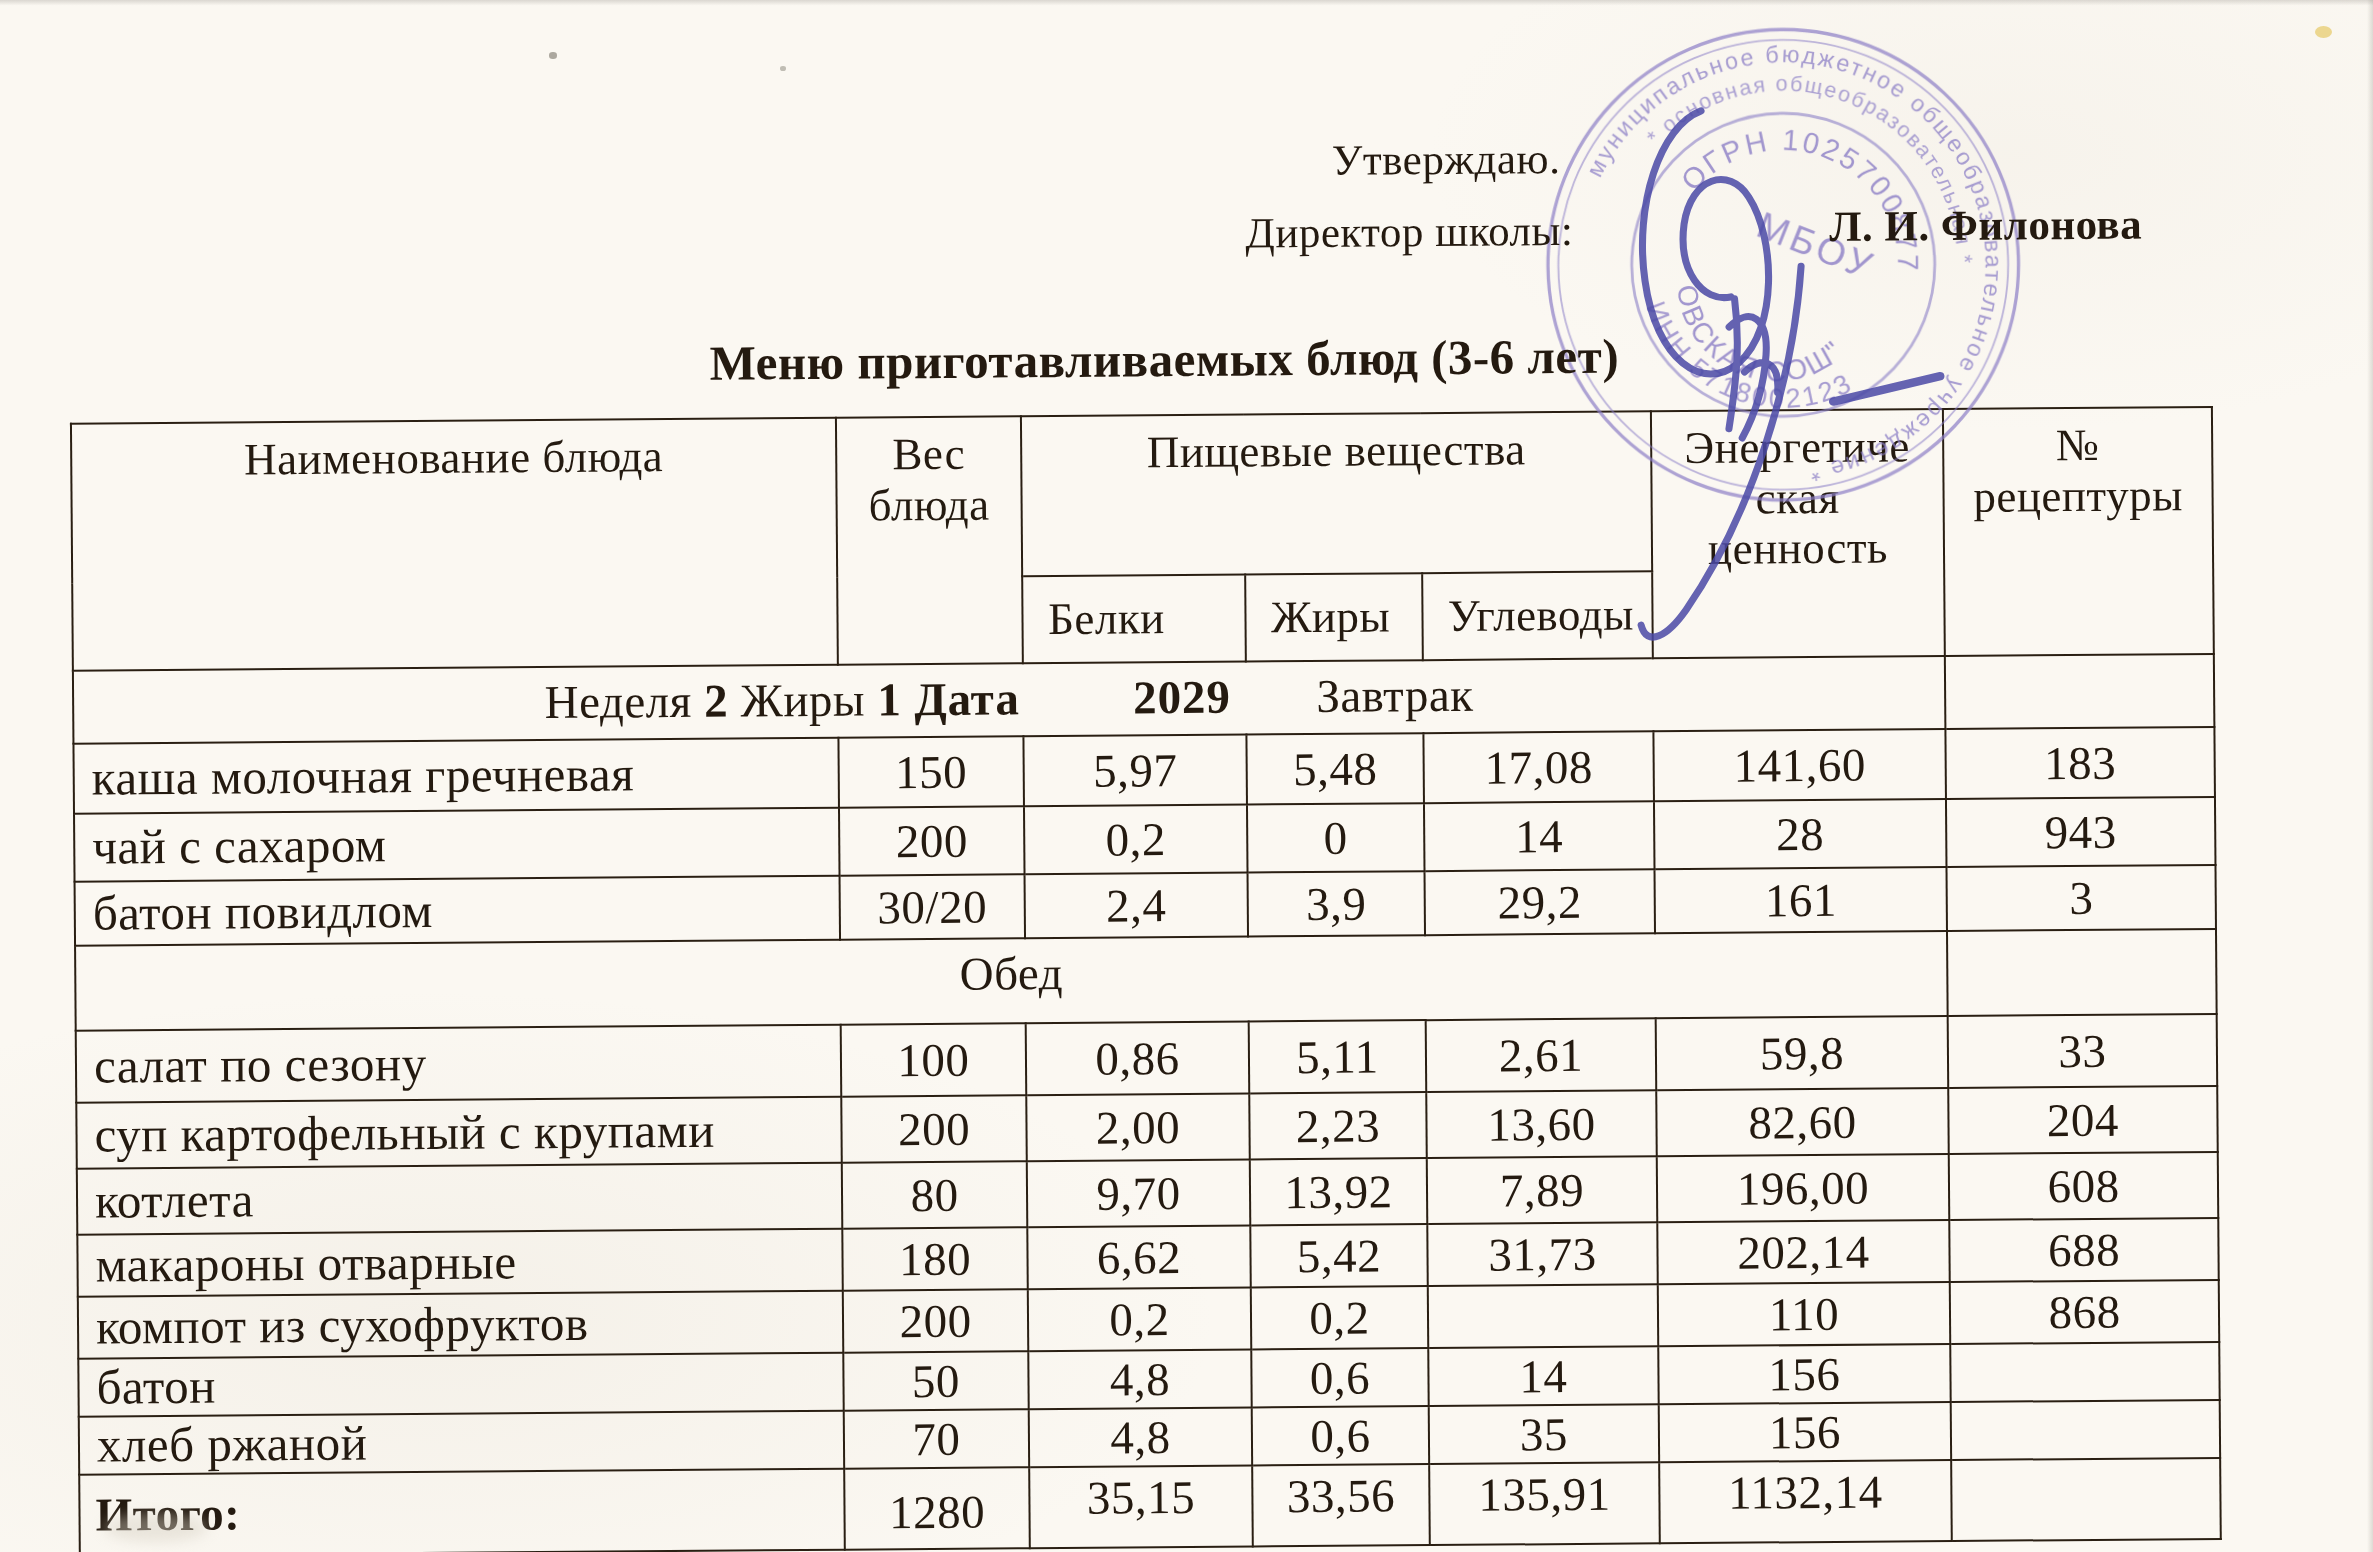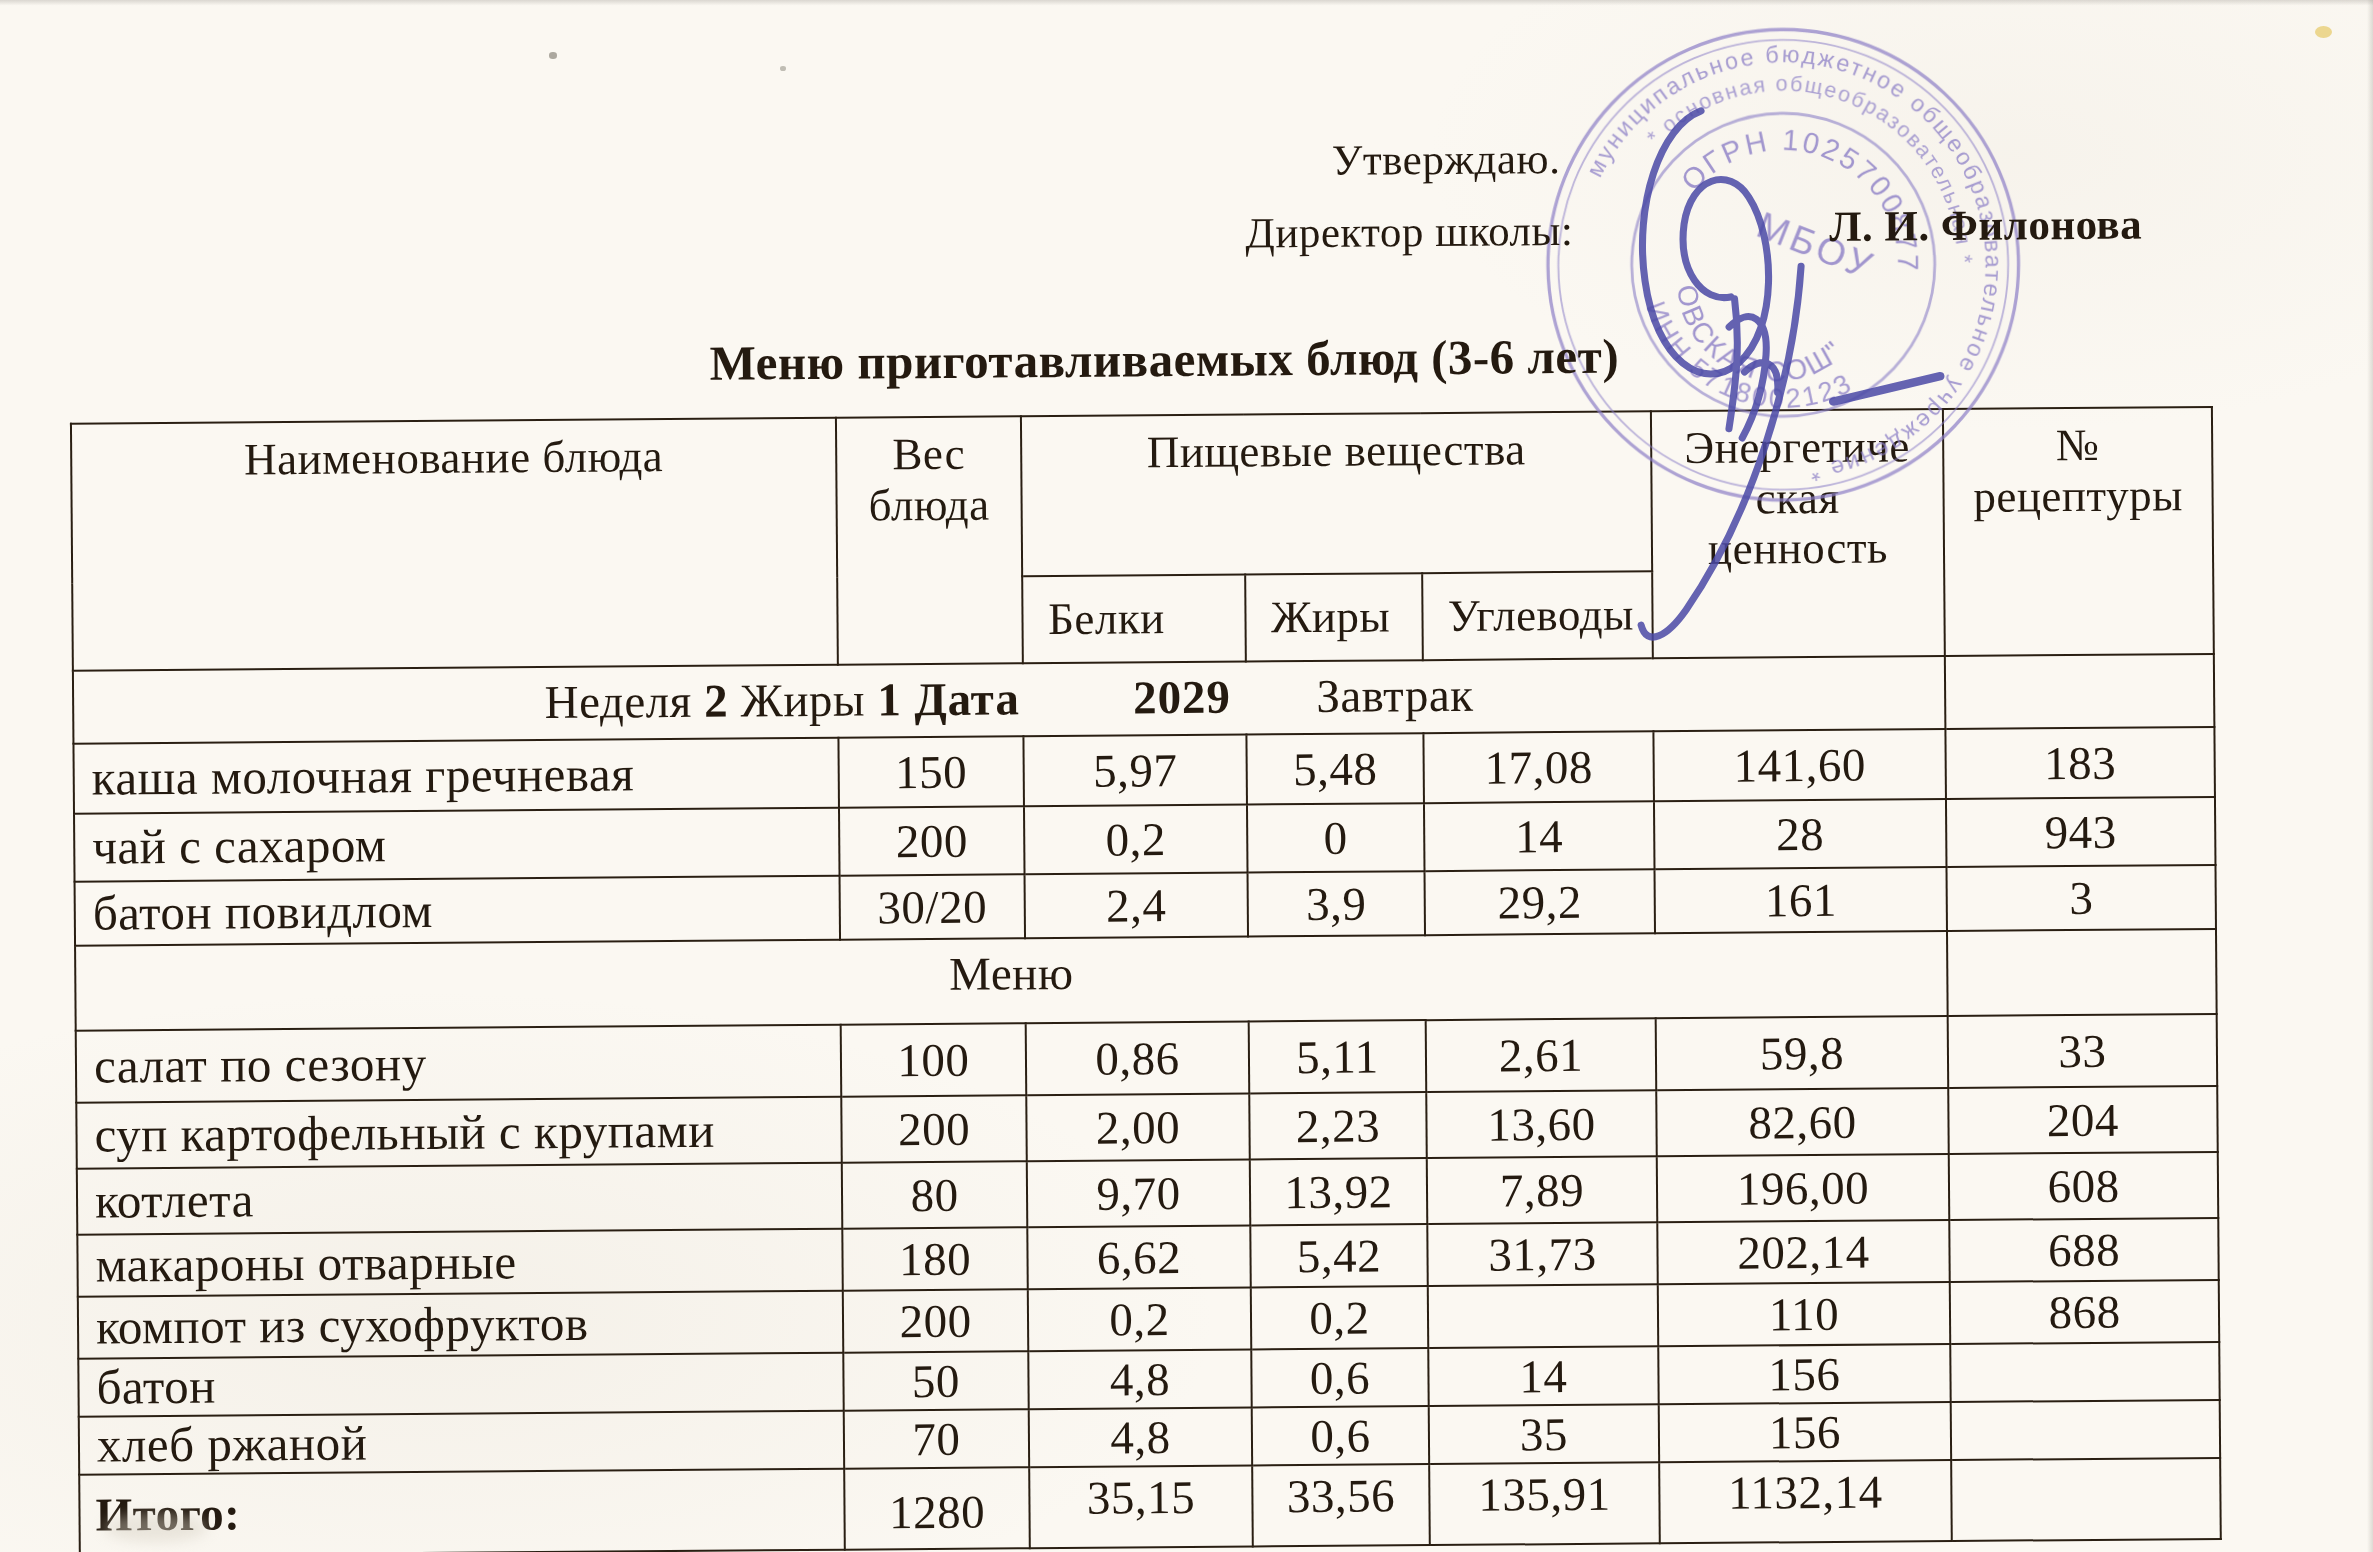--- a/index.html
+++ b/index.html
@@ -179,21 +179,21 @@
           <td class="num">30/20</td>
           <td class="num">2,4</td>
           <td class="num">3,9</td>
           <td class="num">29,2</td>
           <td class="num">161</td>
           <td class="num">3</td>
         </tr>
 
         <tr style="height:85px">
           <td class="sec" colspan="6">
-            <span>Меню</span>
+            <span>Обед</span>
           </td>
           <td></td>
         </tr>
 
         <tr style="height:72px">
           <td class="dish">салат  по сезону</td>
           <td class="num">100</td>
           <td class="num">0,86</td>
           <td class="num">5,11</td>
           <td class="num">2,61</td>

